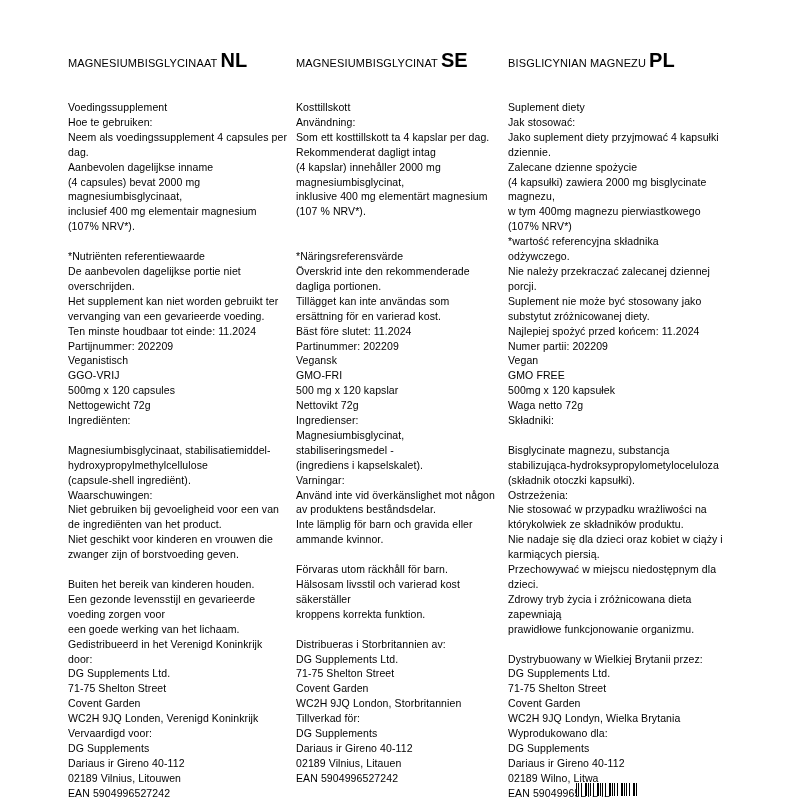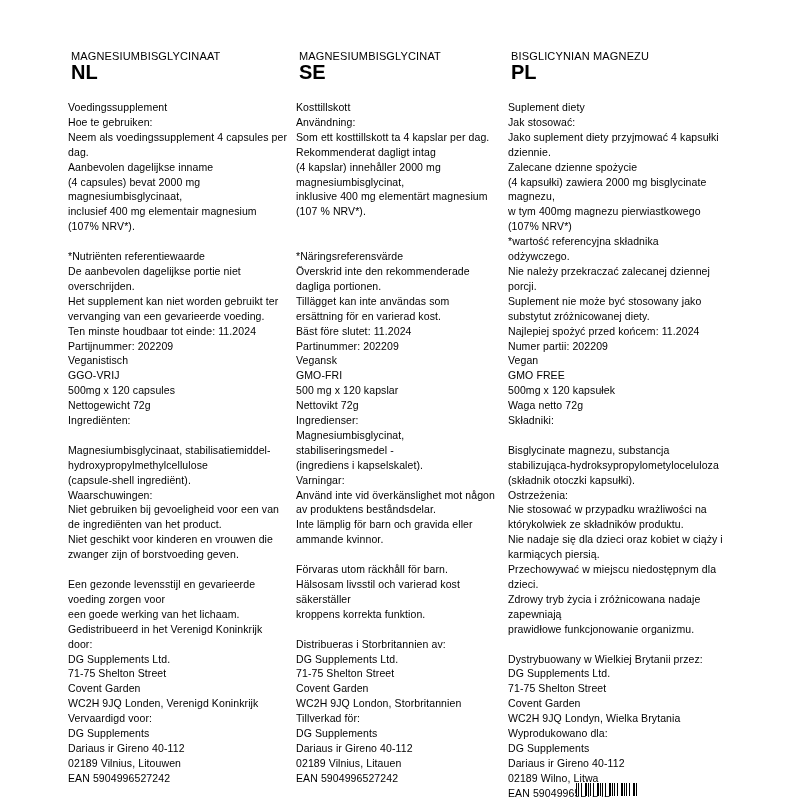--- a/index.html
+++ b/index.html
@@ -6,21 +6,21 @@
   body{
     width:800px;height:800px;background:#ffffff;color:#000;
     font-family:"Liberation Sans", sans-serif;
     -webkit-font-smoothing:antialiased;
   }
   .sheet{position:relative;width:800px;height:800px;background:#fff;overflow:hidden;}
   .col{position:absolute;top:50px;}
   .col-nl{left:68px;width:224px;}
   .col-se{left:296px;width:208px;}
   .col-pl{left:508px;width:230px;}
-  .col-header{display:flex;align-items:baseline;height:32px;white-space:nowrap;flex-direction:column;}
+  .col-header{display:flex;align-items:baseline;height:32px;white-space:nowrap;}
   .col-title{font-size:11px;font-weight:400;letter-spacing:.15px;}
   .col-code{font-size:20px;font-weight:700;margin-left:3px;line-height:1;}
   .col-body{margin-top:18px;}
   .line{font-size:10.5px;line-height:14.9px;white-space:nowrap;letter-spacing:.1px;}
   .line.blank{min-height:14.9px;}
   .barcode{
     position:absolute;left:576px;top:783px;width:62px;height:13px;
     background:repeating-linear-gradient(90deg,
       #000 0 1px,#fff 1px 2px,#000 2px 3px,#fff 3px 5px,
       #000 5px 6px,#fff 6px 9px,#000 9px 11px,#fff 11px 12px);
@@ -62,20 +62,21 @@
         <div class="line blank">&nbsp;</div>
         <div class="line">Magnesiumbisglycinaat, stabilisatiemiddel-</div>
         <div class="line">hydroxypropylmethylcellulose</div>
         <div class="line">(capsule-shell ingrediënt).</div>
         <div class="line">Waarschuwingen:</div>
         <div class="line">Niet gebruiken bij gevoeligheid voor een van</div>
         <div class="line">de ingrediënten van het product.</div>
         <div class="line">Niet geschikt voor kinderen en vrouwen die</div>
         <div class="line">zwanger zijn of borstvoeding geven.</div>
         <div class="line blank">&nbsp;</div>
+        <div class="line">Buiten het bereik van kinderen houden.</div>
         <div class="line">Een gezonde levensstijl en gevarieerde</div>
         <div class="line">voeding zorgen voor</div>
         <div class="line">een goede werking van het lichaam.</div>
         <div class="line">Gedistribueerd in het Verenigd Koninkrijk</div>
         <div class="line">door:</div>
         <div class="line">DG Supplements Ltd.</div>
         <div class="line">71-75 Shelton Street</div>
         <div class="line">Covent Garden</div>
         <div class="line">WC2H 9JQ Londen, Verenigd Koninkrijk</div>
         <div class="line">Vervaardigd voor:</div>
@@ -173,21 +174,21 @@
         <div class="line">Bisglycinate magnezu, substancja</div>
         <div class="line">stabilizująca-hydroksypropylometyloceluloza</div>
         <div class="line">(składnik otoczki kapsułki).</div>
         <div class="line">Ostrzeżenia:</div>
         <div class="line">Nie stosować w przypadku wrażliwości na</div>
         <div class="line">którykolwiek ze składników produktu.</div>
         <div class="line">Nie nadaje się dla dzieci oraz kobiet w ciąży i</div>
         <div class="line">karmiących piersią.</div>
         <div class="line">Przechowywać w miejscu niedostępnym dla</div>
         <div class="line">dzieci.</div>
-        <div class="line">Zdrowy tryb życia i zróżnicowana nadaje</div>
+        <div class="line">Zdrowy tryb życia i zróżnicowana dieta</div>
         <div class="line">zapewniają</div>
         <div class="line">prawidłowe funkcjonowanie organizmu.</div>
         <div class="line blank">&nbsp;</div>
         <div class="line">Dystrybuowany w Wielkiej Brytanii przez:</div>
         <div class="line">DG Supplements Ltd.</div>
         <div class="line">71-75 Shelton Street</div>
         <div class="line">Covent Garden</div>
         <div class="line">WC2H 9JQ Londyn, Wielka Brytania</div>
         <div class="line">Wyprodukowano dla:</div>
         <div class="line">DG Supplements</div>

